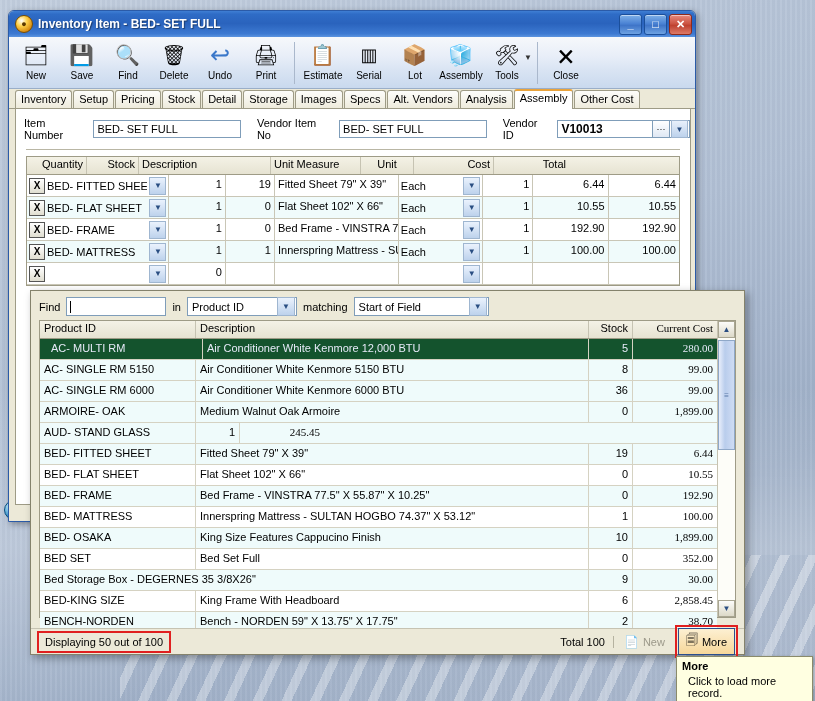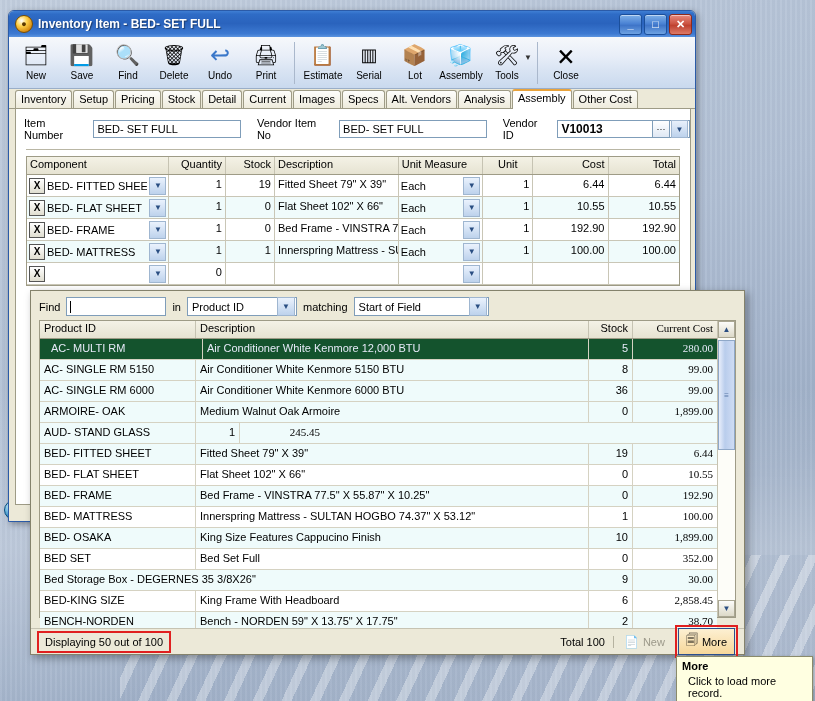--- a/index.html
+++ b/index.html
@@ -332,21 +332,21 @@
       <span class="lbl">Close</span>
     </div>
   </div>
 
   <div class="tabs">
     <div class="tab">Inventory</div>
     <div class="tab">Setup</div>
     <div class="tab">Pricing</div>
     <div class="tab">Stock</div>
     <div class="tab">Detail</div>
-    <div class="tab">Current</div>
+    <div class="tab">Storage</div>
     <div class="tab">Images</div>
     <div class="tab">Specs</div>
     <div class="tab">Alt. Vendors</div>
     <div class="tab">Analysis</div>
     <div class="tab active">Assembly</div>
     <div class="tab">Other Cost</div>
   </div>
 
   <div class="tabbody">
 
@@ -362,21 +362,20 @@
         <span class="val">V10013</span>
         <span class="btn-dots">···</span>
         <span class="btn-arrow">▼</span>
       </span>
     </div>
 
     <div class="hrule"></div>
 
     <div class="cgrid">
       <div class="cg-head">
-        <div style="width:152px;">Component</div>
         <div style="width:60px;text-align:right;">Quantity</div>
         <div style="width:52px;text-align:right;">Stock</div>
         <div style="width:132px;">Description</div>
         <div style="width:90px;">Unit Measure</div>
         <div style="width:53px;text-align:center;">Unit</div>
         <div style="width:80px;text-align:right;">Cost</div>
         <div style="width:75px;text-align:right;border-right:none;">Total</div>
       </div>
 
       <div class="cg-row">

